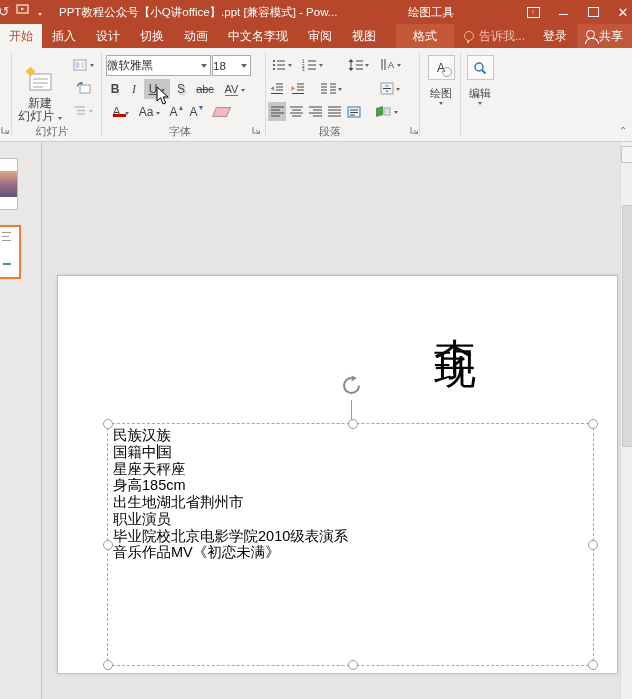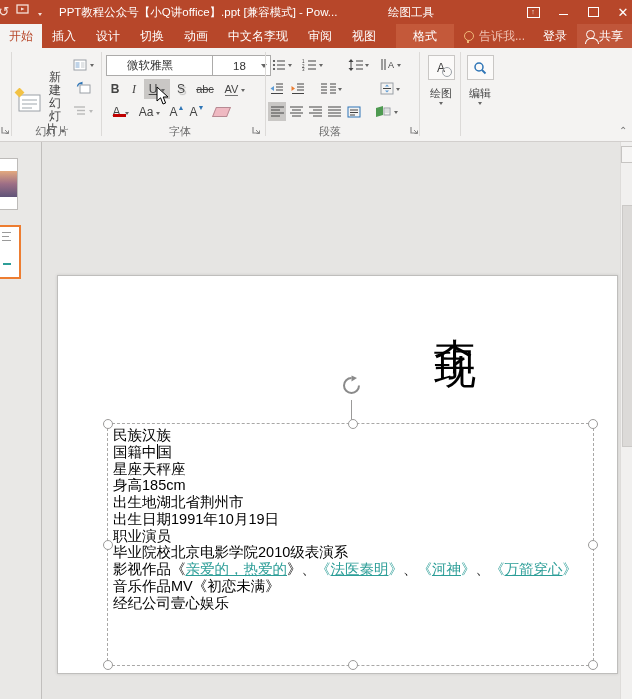--- a/index.html
+++ b/index.html
@@ -6,21 +6,21 @@
   body{width:632px;height:699px;position:relative;overflow:hidden;
        font-family:"Liberation Sans","DejaVu Sans",sans-serif;
        background:#E6E5E3;-webkit-font-smoothing:antialiased}
   .abs{position:absolute}
   
   .titlebar{left:0;top:0;width:632px;height:24px;background:#B7472A;color:#fff;z-index:5}
   .ctxbg{left:388px;top:0;width:66px;height:48px;background:#C4593A;z-index:1}
   .qat{left:0;top:0;height:24px;display:flex;align-items:center;color:#F5E0D8;z-index:2}
   .qat .qicon{width:18px;text-align:center;font-size:13px;line-height:24px}
   .title-text{left:59px;top:0;height:24px;line-height:24px;font-size:11.5px;color:#fff;white-space:nowrap;z-index:2}
-  .ctx-title{left:388px;top:0;width:66px;height:24px;line-height:24px;text-align:left;font-size:11.5px;color:#fff;z-index:2}
+  .ctx-title{left:388px;top:0;width:66px;height:24px;line-height:24px;text-align:right;font-size:11.5px;color:#fff;z-index:2}
   .wincontrols{right:0;top:0;height:24px;display:flex;align-items:center;z-index:2}
   .winbtn{width:30px;height:24px;display:flex;align-items:center;justify-content:center;color:#fff}
   .boxupicon{width:11px;height:9px;border:1px solid #fff;position:relative;font-size:7px;line-height:8px;text-align:center}
   .minbar{width:9px;height:1px;background:#fff;margin-top:5px}
   .maxbox{width:9px;height:8px;border:1px solid #fff}
   .closex{font-size:13px}
   
   .tabrow{left:0;top:24px;width:632px;height:24px;background:#B7472A;display:flex;align-items:stretch;z-index:4}
   .tab{color:#fff;font-size:12px;line-height:24px;padding:0 10px;white-space:nowrap}
   .tab.active{background:#F4F3F2;color:#B7472A;padding:0 9px}
@@ -35,21 +35,21 @@
   .person:after{content:"";position:absolute;left:-2.5px;top:7px;width:12px;height:5px;border:1.5px solid #fff;border-bottom:none;border-radius:6px 6px 0 0}
   
   .ribbon{left:0;top:48px;width:632px;height:93px;background:#F4F3F2;border-bottom:1px solid #D2CFCD;z-index:3}
   .vsep{position:absolute;top:4px;width:1px;height:84px;background:#DCDAD8}
   .rbtn{position:absolute;display:flex;align-items:center;justify-content:center;color:#444;font-size:12px;border-radius:0}
   .rbtn.hov{background:#C9C7C5}
   .rbtn.sel{background:#C9C7C5}
   .grplabel{position:absolute;top:76px;font-size:11px;color:#6a6a6a;text-align:center}
   .launcher{position:absolute;top:78px;width:10px;height:10px}
   .launcher svg{display:block}
-  .combo{position:absolute;height:19px;background:#fff;border:1px solid #ACABAA;display:flex;align-items:center;font-size:11.5px;color:#333;padding-left:20px}
+  .combo{position:absolute;height:19px;background:#fff;border:1px solid #ACABAA;display:flex;align-items:center;font-size:11.5px;color:#333;padding-left:0}
   .combo .car{margin-left:auto;margin-right:3px}
   .car{width:0;height:0;border:3px solid transparent;border-top:4px solid #666;display:inline-block;position:relative;top:2px}
   .car.sm{border-width:2.5px;border-top-width:3.5px}
   .bigbtn{position:absolute;top:5px;width:36px;height:83px;display:flex;flex-direction:column;align-items:center;color:#444;font-size:11px}
   .bigbtn .ibx{width:25px;height:23px;border:1px solid #C9C7C5;background:#FBFAF9;display:flex;align-items:center;justify-content:center;margin-top:2px}
   .bigbtn .lbl{margin-top:7px;line-height:12px;white-space:nowrap}
   .bigbtn .car{margin-top:3px;top:0}
   .ltr{font-weight:bold}
   .redbar{position:absolute;left:3px;bottom:2px;width:13px;height:3px;background:#C00000}
   .eraser{width:13px;height:8px;background:#EFB9C2;border:1px solid #b78a93;transform:skewX(-22deg)}
@@ -139,21 +139,21 @@
 
 <div class="abs ribbon">
   <span class="launcher" style="left:1px">
     <svg width="9" height="9" viewBox="0 0 9 9">
         <path d="M1 1 V7 H7" fill="none" stroke="#8a8a8a" stroke-width="1.2"></path>
         <path d="M4 4 L7.5 7.5 M7.5 4.5 V7.5 H4.5" fill="none" stroke="#8a8a8a" stroke-width="1"></path>
       </svg>
   </span>
   <div class="vsep" style="left:11px"></div>
 
-  <div class="rbtn" style="left:14px;top:12px;width:52px;height:83px;flex-direction:row">
+  <div class="rbtn" style="left:14px;top:5px;width:52px;height:83px;flex-direction:column">
     <span style="position:relative">
       <svg class="icsvg" width="30" height="27" viewBox="0 0 30 27">
           <rect x="5" y="7" width="21" height="16" fill="#fff" stroke="#9aa0a6"></rect>
           <line x1="8" y1="12" x2="23" y2="12" stroke="#c3c8cc" stroke-width="1.6"></line>
           <line x1="8" y1="16" x2="23" y2="16" stroke="#c3c8cc" stroke-width="1.6"></line>
           <line x1="8" y1="20" x2="18" y2="20" stroke="#c3c8cc" stroke-width="1.6"></line>
           <rect x="2" y="1" width="7" height="7" fill="#F2C245" transform="rotate(45 5.5 4.5)"></rect>
         </svg>
     </span>
     <span class="lbl" style="margin-top:3px;line-height:13px;text-align:center">
@@ -438,26 +438,23 @@
     <span class="handle" style="left:45px;top:384px"></span>
     <span class="handle" style="left:290px;top:384px"></span>
     <span class="handle" style="left:530px;top:384px"></span>
 
     <div class="bodytext">
         <div><span>民族汉族</span></div>
         <div><span>国籍中</span><span class="caret-line"></span><span>国</span></div>
         <div><span>星座天秤座</span></div>
         <div><span>身高185cm</span></div>
         <div><span>出生地湖北省荆州市</span></div>
-        <div><span>出生日期1991年10月19日</span></div>
         <div><span>职业演员</span></div>
         <div><span>毕业院校北京电影学院2010级表演系</span></div>
-        <div><span>影视作品《</span><span class="lnk">亲爱的，热爱的</span><span>》、</span><span class="teal">《</span><span class="lnk">法医秦明</span><span class="teal">》</span><span>、</span><span class="teal">《</span><span class="lnk">河神</span><span class="teal">》</span><span>、</span><span class="teal">《</span><span class="lnk">万箭穿心</span><span class="teal">》</span></div>
         <div><span>音乐作品MV《初恋未满》</span></div>
-        <div><span>经纪公司壹心娱乐</span></div>
       </div>
   </div>
 
   <div class="scrollbar">
     <div class="scrollup"></div>
     <div class="scrollthumb"></div>
   </div>
 </div>
 
 </body></html>

